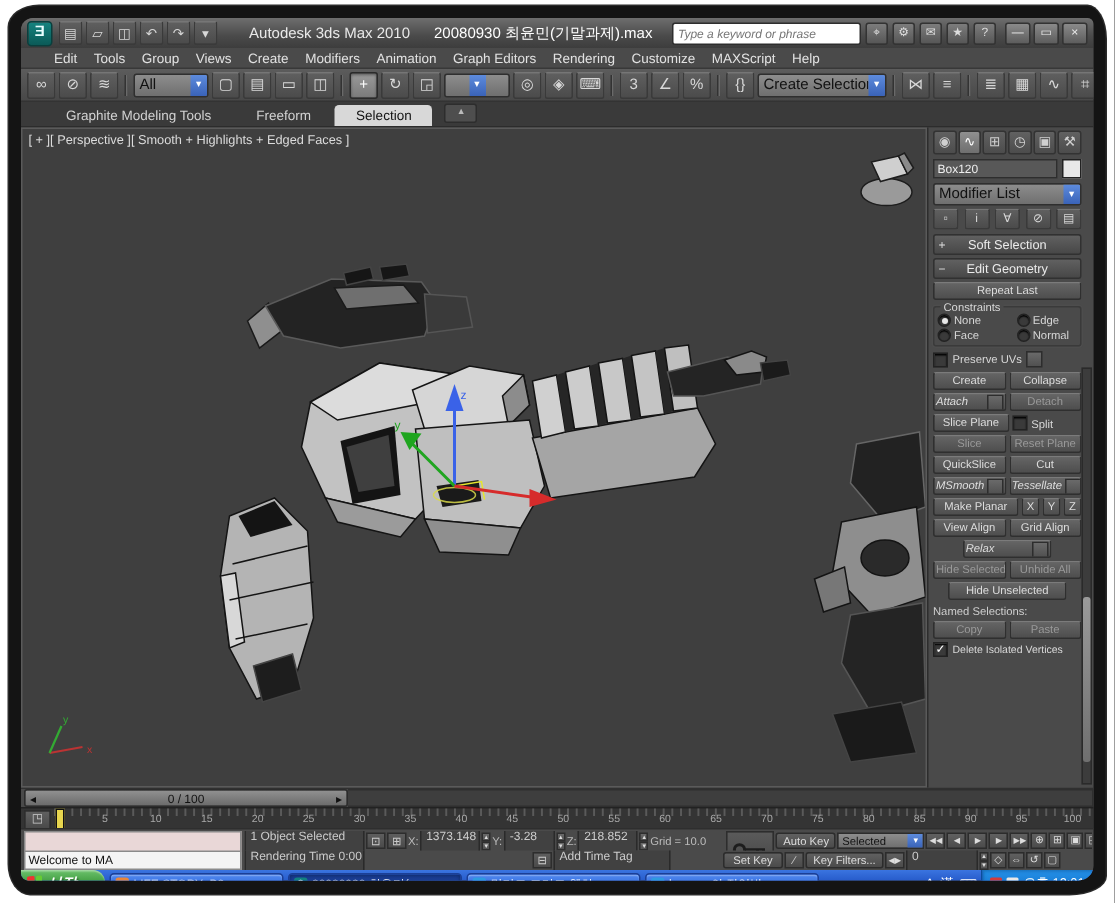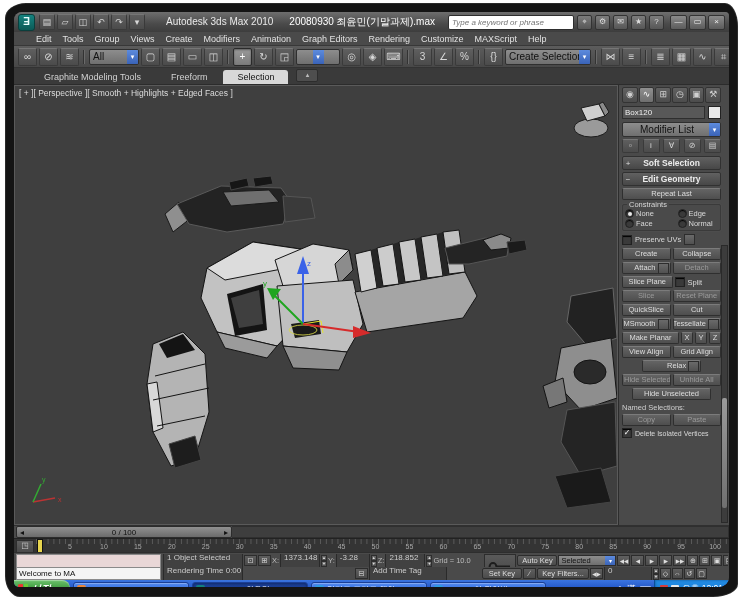--- a/index.html
+++ b/index.html
@@ -47,49 +47,49 @@
   .viewport svg{position:absolute;left:0;top:0;}
 
   
   .cpanel{width:111px;height:440px;background:#4a4a4a;border-left:1px solid #2d2d2d;box-sizing:border-box;padding:2px 8px 0 3px;position:relative;overflow:hidden;font-size:8px;color:#d6d6d6;}
   .cp-tabs{display:flex;gap:1px;margin-bottom:3px;}
   .cp-tab{width:15px;height:14px;background:linear-gradient(#616161,#4c4c4c);border:1px solid #333;border-radius:2px;color:#d0d0d0;font-size:9px;line-height:13px;text-align:center;}
   .cp-tab.active{background:linear-gradient(#8f8f8f,#6f6f6f);color:#fff;}
   .namerow{display:flex;gap:3px;align-items:center;margin-bottom:3px;}
   .namefield{flex:1;height:11px;background:#585858;border:1px solid #2e2e2e;color:#eee;font-size:8px;line-height:11px;padding:0 2px;}
   .swatch{width:11px;height:11px;background:#e8e8e8;border:1px solid #222;}
-  .modlist{height:13px;margin-bottom:2px;padding-left:14px;}
+  .modlist{height:13px;margin-bottom:2px;}
   .stack{height:86px;background:#5a5a5a;border:1px solid #2c2c2c;margin-bottom:2px;overflow:hidden;}
   .stack-item{height:12px;font-size:8px;line-height:12px;padding:0 3px;color:#ddd;display:flex;gap:3px;align-items:center;}
   .stack-item.selected{background:#14293f;color:#fff;}
   .stack-item .bulb{width:7px;height:7px;background:#9fb3c8;border-radius:50%;border:1px solid #0a141d;}
   .stack-tools{display:flex;gap:2px;justify-content:space-between;margin-bottom:3px;}
   .stack-tools .ticon{width:15px;height:12px;font-size:8px;line-height:11px;}
   .rollout{height:12px;background:linear-gradient(#616161,#474747);border:1px solid #313131;border-radius:2px;display:flex;align-items:center;margin:2px 0;}
   .rollout .st{width:10px;text-align:center;font-size:8px;color:#ddd;}
-  .rollout .ti{flex:1;text-align:center;font-size:8.5px;font-weight:bold;color:#ececec;padding-right:10px;}
+  .rollout .ti{flex:1;text-align:center;font-size:8.5px;font-weight:normal;color:#ececec;padding-right:10px;}
   .pbtn{display:block;box-sizing:border-box;height:12px;background:linear-gradient(#646464,#4e4e4e);border:1px solid #2f2f2f;border-top-color:#7b7b7b;border-radius:2px;color:#dedede;font-size:7.5px;line-height:10px;text-align:center;font-family:"Liberation Sans",sans-serif;padding:0 1px;white-space:nowrap;overflow:hidden;}
   .pbtn.dim{color:#9a9a9a;}
   .pair{display:flex;gap:2px;margin:2px 0;}
   .pair .pbtn{flex:1;min-width:0;}
   .pair .xyz{flex:none;width:12px;}
   .full{width:100%;margin:2px 0;}
   .center{display:flex;justify-content:center;margin:2px 0;}
   .center .pbtn{width:60%;}
   .group{border:1px solid #3a3a3a;box-shadow:0 0 0 1px #5c5c5c33;border-radius:2px;margin:4px 0 3px;padding:4px 2px 2px;position:relative;}
   .gtitle{position:absolute;top:-5px;left:4px;background:#4a4a4a;font-size:7.5px;padding:0 2px;color:#d8d8d8;}
   .radios{display:grid;grid-template-columns:1fr 1fr;gap:1px 12px;}
   .radio{display:flex;align-items:center;gap:2px;font-size:7.5px;color:#d8d8d8;}
   .rdot{width:7px;height:7px;border-radius:50%;background:#3a3a3a;border:1px solid #222;box-shadow:inset 0 1px 1px #000;position:relative;flex:none;}
   .rdot.sel::after{content:"";position:absolute;left:1.5px;top:1.5px;width:4px;height:4px;border-radius:50%;background:#e8e8e8;}
   .cbrow{display:flex;align-items:center;gap:3px;margin:3px 0;font-size:7.5px;color:#d8d8d8;}
   .cb{width:8px;height:8px;background:#3a3a3a;border:1px solid #222;box-shadow:inset 0 1px 1px #000;flex:none;font-size:8px;line-height:8px;color:#fff;text-align:center;}
   .cb.checked::after{content:"✓";}
   .setbox{width:9px;height:9px;background:linear-gradient(#6a6a6a,#515151);border:1px solid #2d2d2d;flex:none;display:inline-block;}
-  .with-set{display:flex;align-items:center;justify-content:flex-end;gap:2px;}
+  .with-set{display:flex;align-items:center;justify-content:space-between;gap:2px;font-style:italic;}
   .nslabel{font-size:7.5px;color:#cfcfcf;margin:3px 0 1px;}
   .cp-scroll{position:absolute;right:1px;top:160px;bottom:2px;width:5px;background:#3c3c3c;border:1px solid #2a2a2a;}
   .cp-thumb{position:absolute;left:0;right:0;top:55%;height:40%;background:linear-gradient(#9a9a9a,#6f6f6f);border-radius:2px;}
 
   
   .tslider{height:12px;background:#4a4a4a;display:flex;align-items:center;border-top:1px solid #303030;}
   .ts-handle{width:208px;height:10px;margin-left:2px;background:linear-gradient(#919191,#6b6b6b);border:1px solid #2c2c2c;border-radius:2px;display:flex;align-items:center;justify-content:space-between;padding:0 3px;font-size:8px;color:#111;}
   .ts-rest{flex:1;height:10px;background:#3e3e3e;border:1px solid #2f2f2f;border-left:none;}
   .trackbar{height:13px;background:#343434;position:relative;border-top:1px solid #222;display:flex;}
   .tb-icon{width:16px;height:11px;margin:1px 2px;background:linear-gradient(#606060,#4a4a4a);border:1px solid #2e2e2e;color:#ccc;font-size:8px;line-height:10px;text-align:center;flex:none;}

